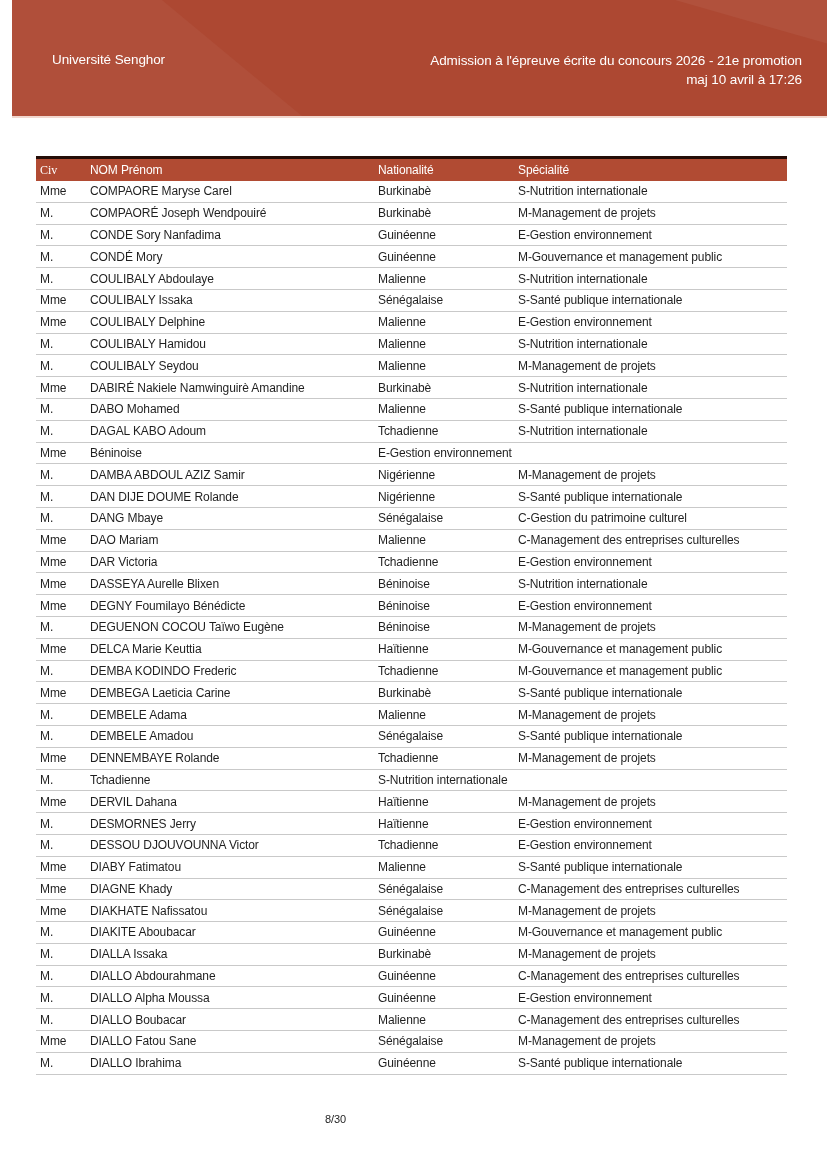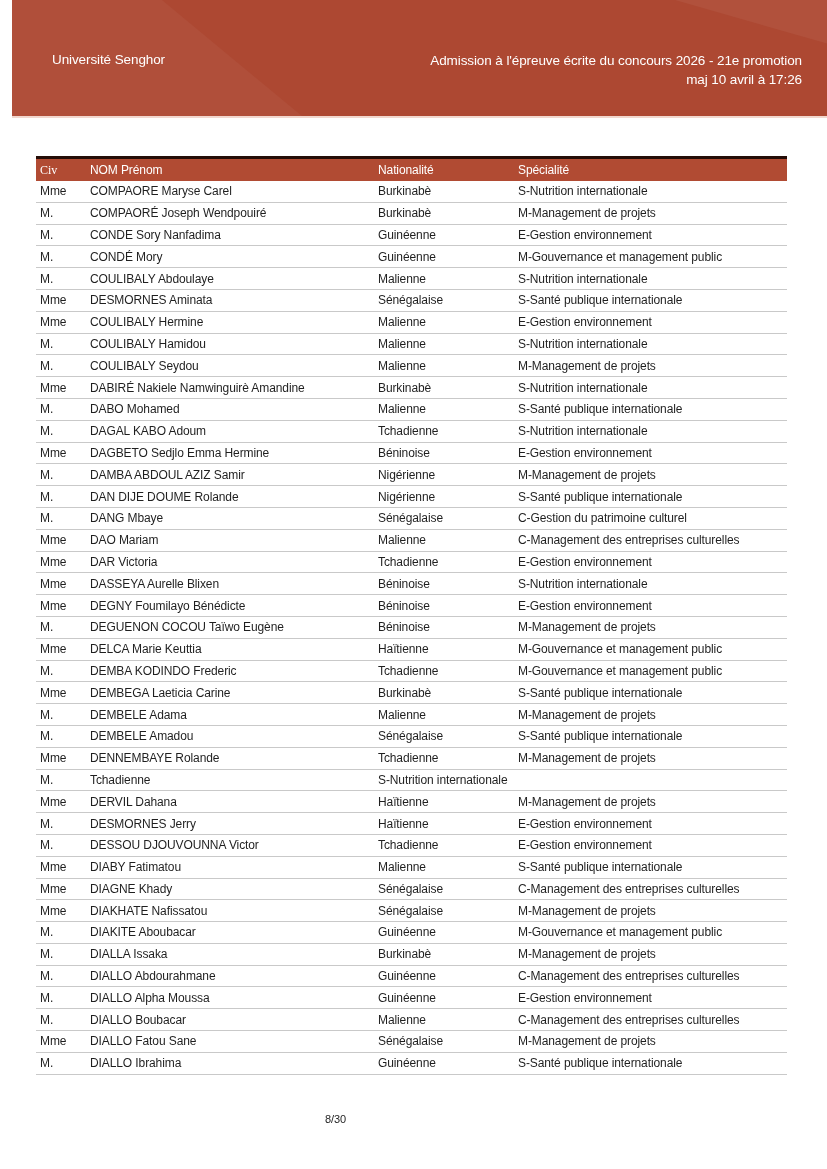--- a/index.html
+++ b/index.html
@@ -135,28 +135,28 @@
 
   <div class="trow">
     <div class="cell">M.</div>
     <div class="cell">COULIBALY Abdoulaye</div>
     <div class="cell">Malienne</div>
     <div class="cell">S-Nutrition internationale</div>
   </div>
 
   <div class="trow">
     <div class="cell">Mme</div>
-    <div class="cell">DESMORNES Aminata</div>
-    <div class="cell">Sénégalaise</div>
-    <div class="cell">S-Santé publique internationale</div>
-  </div>
-
-  <div class="trow">
-    <div class="cell">Mme</div>
-    <div class="cell">COULIBALY Hermine</div>
+    <div class="cell">COULIBALY Issaka</div>
+    <div class="cell">Sénégalaise</div>
+    <div class="cell">S-Santé publique internationale</div>
+  </div>
+
+  <div class="trow">
+    <div class="cell">Mme</div>
+    <div class="cell">COULIBALY Delphine</div>
     <div class="cell">Malienne</div>
     <div class="cell">E-Gestion environnement</div>
   </div>
 
   <div class="trow">
     <div class="cell">M.</div>
     <div class="cell">COULIBALY Hamidou</div>
     <div class="cell">Malienne</div>
     <div class="cell">S-Nutrition internationale</div>
   </div>
@@ -184,21 +184,20 @@
 
   <div class="trow">
     <div class="cell">M.</div>
     <div class="cell">DAGAL KABO Adoum</div>
     <div class="cell">Tchadienne</div>
     <div class="cell">S-Nutrition internationale</div>
   </div>
 
   <div class="trow">
     <div class="cell">Mme</div>
-    <div class="cell">DAGBETO Sedjlo Emma Hermine</div>
     <div class="cell">Béninoise</div>
     <div class="cell">E-Gestion environnement</div>
   </div>
 
   <div class="trow">
     <div class="cell">M.</div>
     <div class="cell">DAMBA ABDOUL AZIZ Samir</div>
     <div class="cell">Nigérienne</div>
     <div class="cell">M-Management de projets</div>
   </div>

